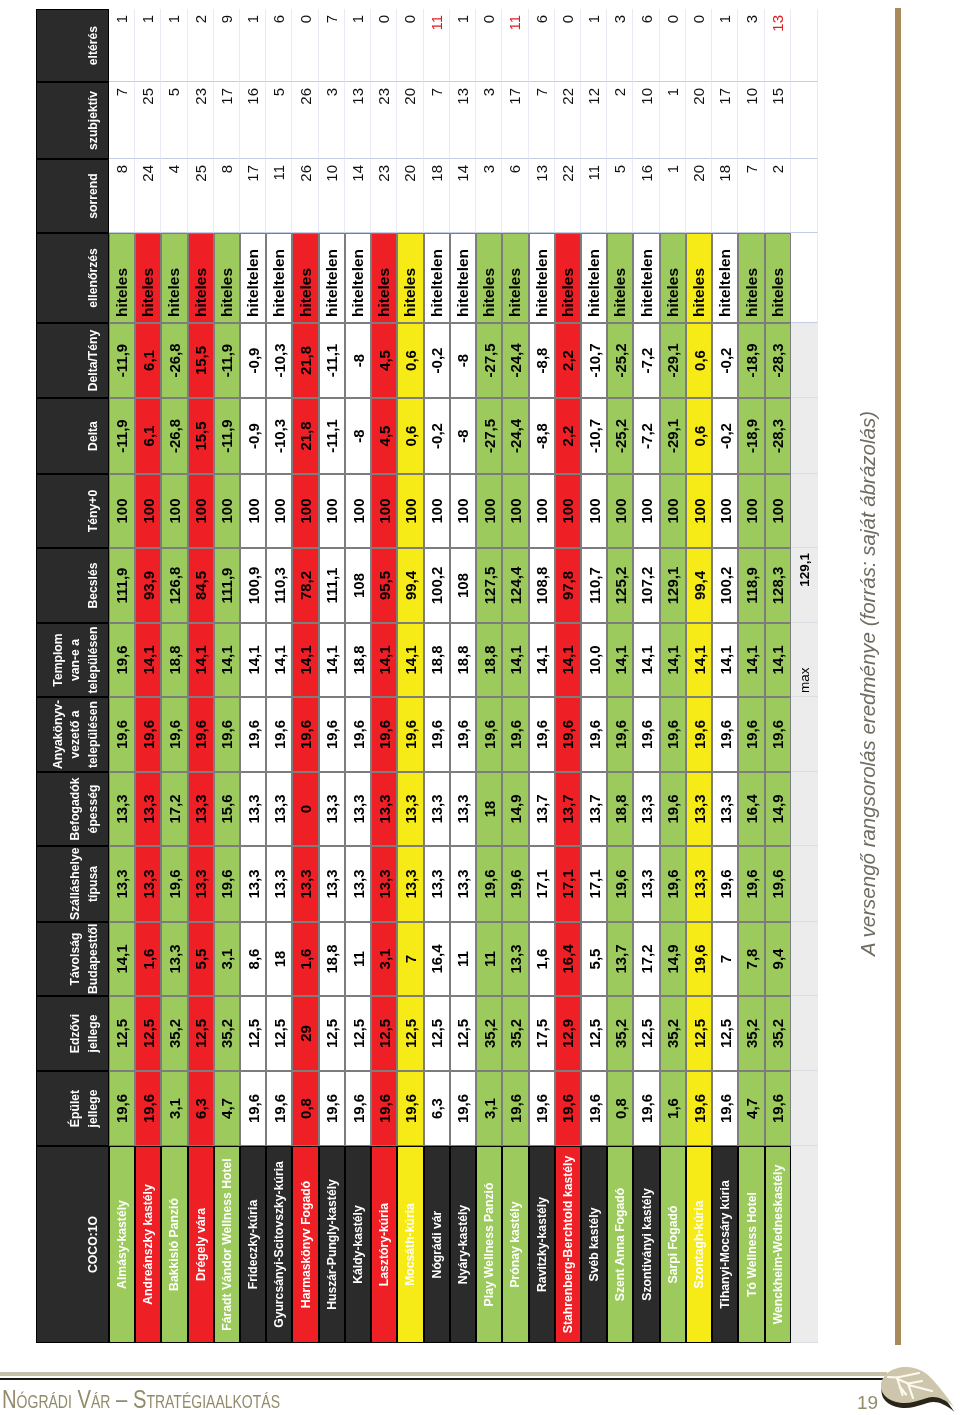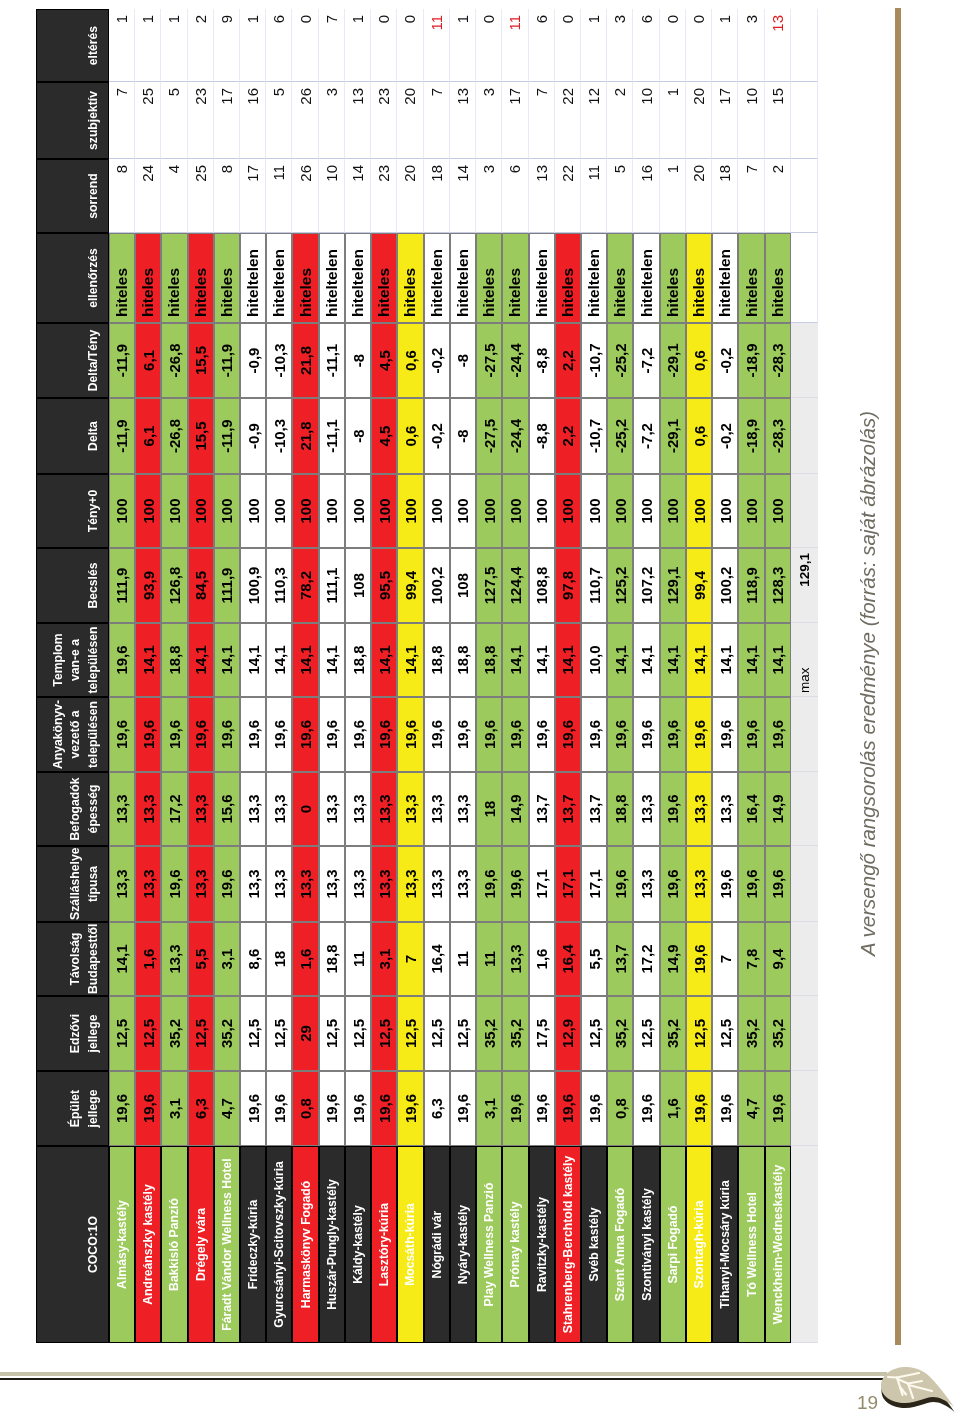--- a/index.html
+++ b/index.html
@@ -617,20 +617,21 @@
             <td class="sumcell"></td>
             <td class="sumcell"></td>
           </tr>
 </tbody>
       </table>
 </div>
 <div id="caption">A versengő rangsorolás eredménye (forrás: saját ábrázolás)</div>
 <div id="vline"></div>
 <div class="rule rule-cream"></div>
 <div class="rule rule-dark"></div>
+<div id="foot-title"><span class="w">Nógrádi Vár – Stratégiaalkotás</span></div>
 <div id="pagenum">19</div>
 <svg id="leaf" width="80" height="50" viewBox="0 0 80 50">
   <path d="M3 22 C3 11 14 3 28 3 C39 3 48 8 55 16 C63 25 70 34 76 43 C68 36 61 33 55 33 C47 33 39 39 27 39 C13 39 3 32 3 22 Z" transform="translate(0.5,5)" fill="#2b2419"></path>
   <path d="M3 22 C3 11 14 3 28 3 C39 3 48 8 55 16 C63 25 70 34 76 43 C68 36 61 33 55 33 C47 33 39 39 27 39 C13 39 3 32 3 22 Z" fill="#cdc6ad"></path>
   <g stroke="#fdf9ec" stroke-width="2.2" fill="none" stroke-linecap="round" stroke-linejoin="round">
     <path d="M10 13 L19 13.5 L41 9"></path>
     <path d="M19 13.5 L24.5 31"></path>
     <path d="M19.5 15 L30 19.5 L35 34"></path>
     <path d="M30 19.5 L44 17"></path>
     <path d="M30.5 21 L54 27"></path>

